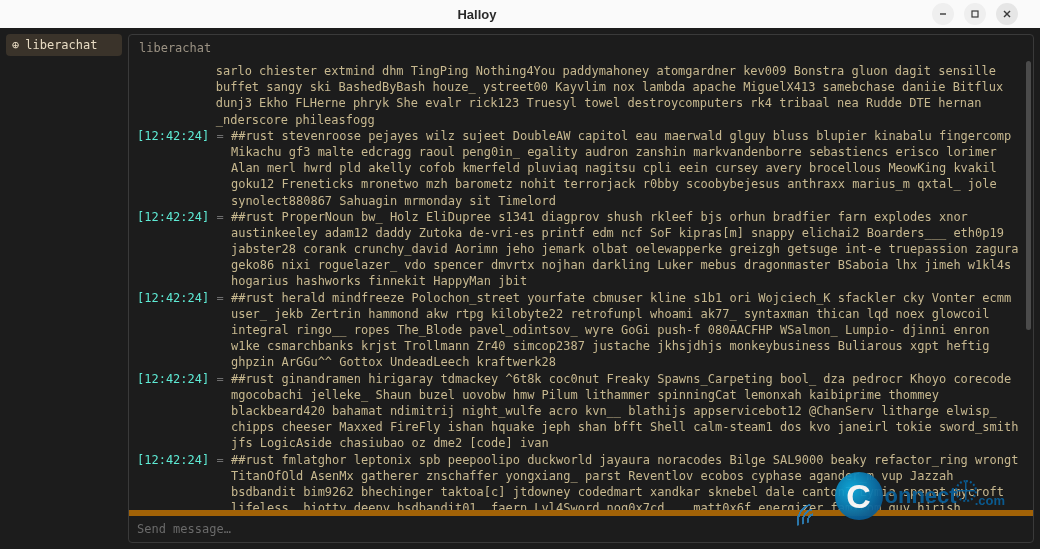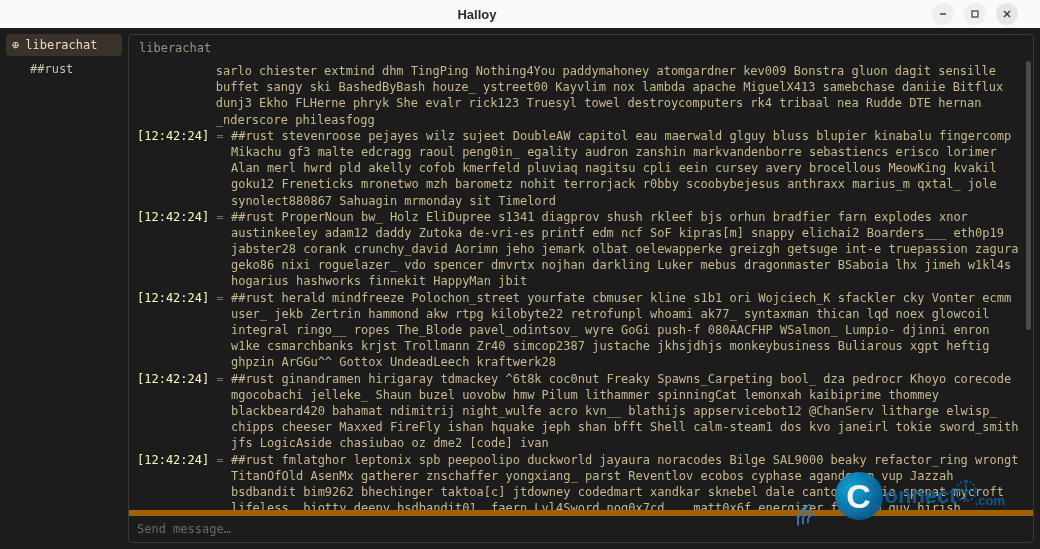--- a/index.html
+++ b/index.html
@@ -95,21 +95,21 @@
       min-height: 0;
     }
     .msg-line {
       display: flex;
       align-items: flex-start;
       line-height: 1.35;
       color: #c7b88f;
       word-break: break-word;
     }
     .msg-ts {
-      color: #fef9c3;
+      color: #5eead4;
       flex-shrink: 0;
       white-space: pre;
     }
     .msg-sep {
       color: #6f6f6f;
       white-space: pre;
     }
     .msg-body {
       white-space: pre-wrap;
       color: #c7b88f;
@@ -203,24 +203,20 @@
   </div>
 </div>
 
 <div class="main-area">
 
   <div class="sidebar">
     <div class="sidebar-item server">
       <span class="globe-icon">⊕</span>
       <span>liberachat</span>
     </div>
-    <div class="sidebar-item">
-      <span style="width:12px"></span>
-      <span>##rust</span>
-    </div>
   </div>
 
   <div class="content-pane">
     <div class="pane-header">liberachat</div>
     <div class="content-wrapper">
       <div class="chat-scroll" id="chat-scroll">
         <div class="msg-line msg-continuation">
             <span class="msg-body">sarlo chiester extmind dhm TingPing Nothing4You paddymahoney atomgardner kev009 Bonstra gluon dagit sensille buffet sangy ski BashedByBash houze_ ystreet00 Kayvlim nox lambda apache MiguelX413 samebchase daniie Bitflux dunj3 Ekho FLHerne phryk She evalr rick123 Truesyl towel destroycomputers rk4 tribaal nea Rudde DTE hernan _nderscore phileasfogg</span>
           </div>
           <div class="msg-line">

